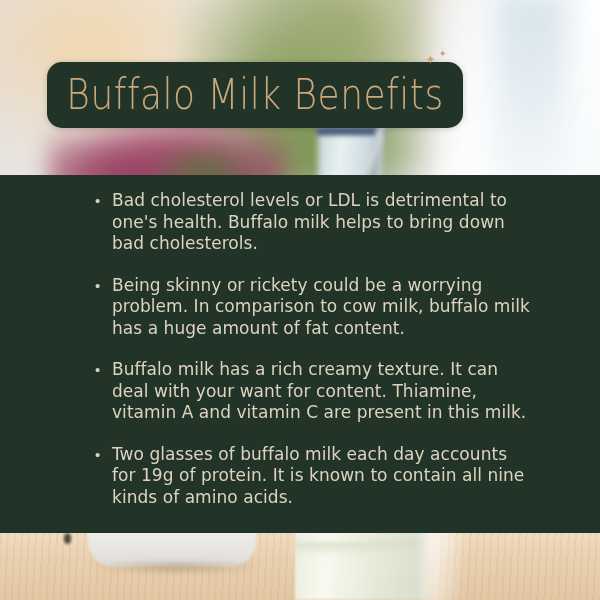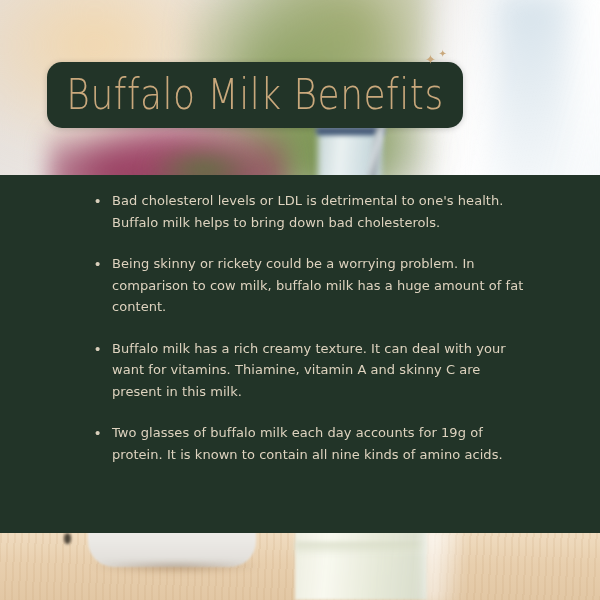--- a/index.html
+++ b/index.html
@@ -266,21 +266,21 @@
     font-size: 15px;
     line-height: 22px;
     text-align: left;
     padding-left: 5px;
     box-sizing: border-box;
   }
   .bullet-text {
     flex: 1 1 auto;
     color: #ded3bf;
     font-family: "DejaVu Sans", sans-serif;
-    font-size: 13px;
+    font-size: 17px;
     line-height: 21.5px;
     letter-spacing: 0.05px;
   }
 </style>
 </head>
 <body>
 
 <div id="poster">
 
   <div class="photo">
@@ -322,21 +322,21 @@
       <div class="bullet-text">Bad cholesterol levels or LDL is detrimental to one's health. Buffalo milk helps to bring down bad cholesterols.</div>
     </div>
 
     <div class="bullet-item">
       <div class="bullet-dot">•</div>
       <div class="bullet-text">Being skinny or rickety could be a worrying problem. In comparison to cow milk, buffalo milk has a huge amount of fat content.</div>
     </div>
 
     <div class="bullet-item">
       <div class="bullet-dot">•</div>
-      <div class="bullet-text">Buffalo milk has a rich creamy texture. It can deal with your want for vitamins. Thiamine, vitamin A and skinny C are present in this milk.</div>
+      <div class="bullet-text">Buffalo milk has a rich creamy texture. It can deal with your want for content. Thiamine, vitamin A and vitamin C are present in this milk.</div>
     </div>
 
     <div class="bullet-item">
       <div class="bullet-dot">•</div>
       <div class="bullet-text"> Two glasses of buffalo milk each day accounts for 19g of protein. It is known to contain all nine kinds of amino acids.</div>
     </div>
 
   </div>
 
 </div>

